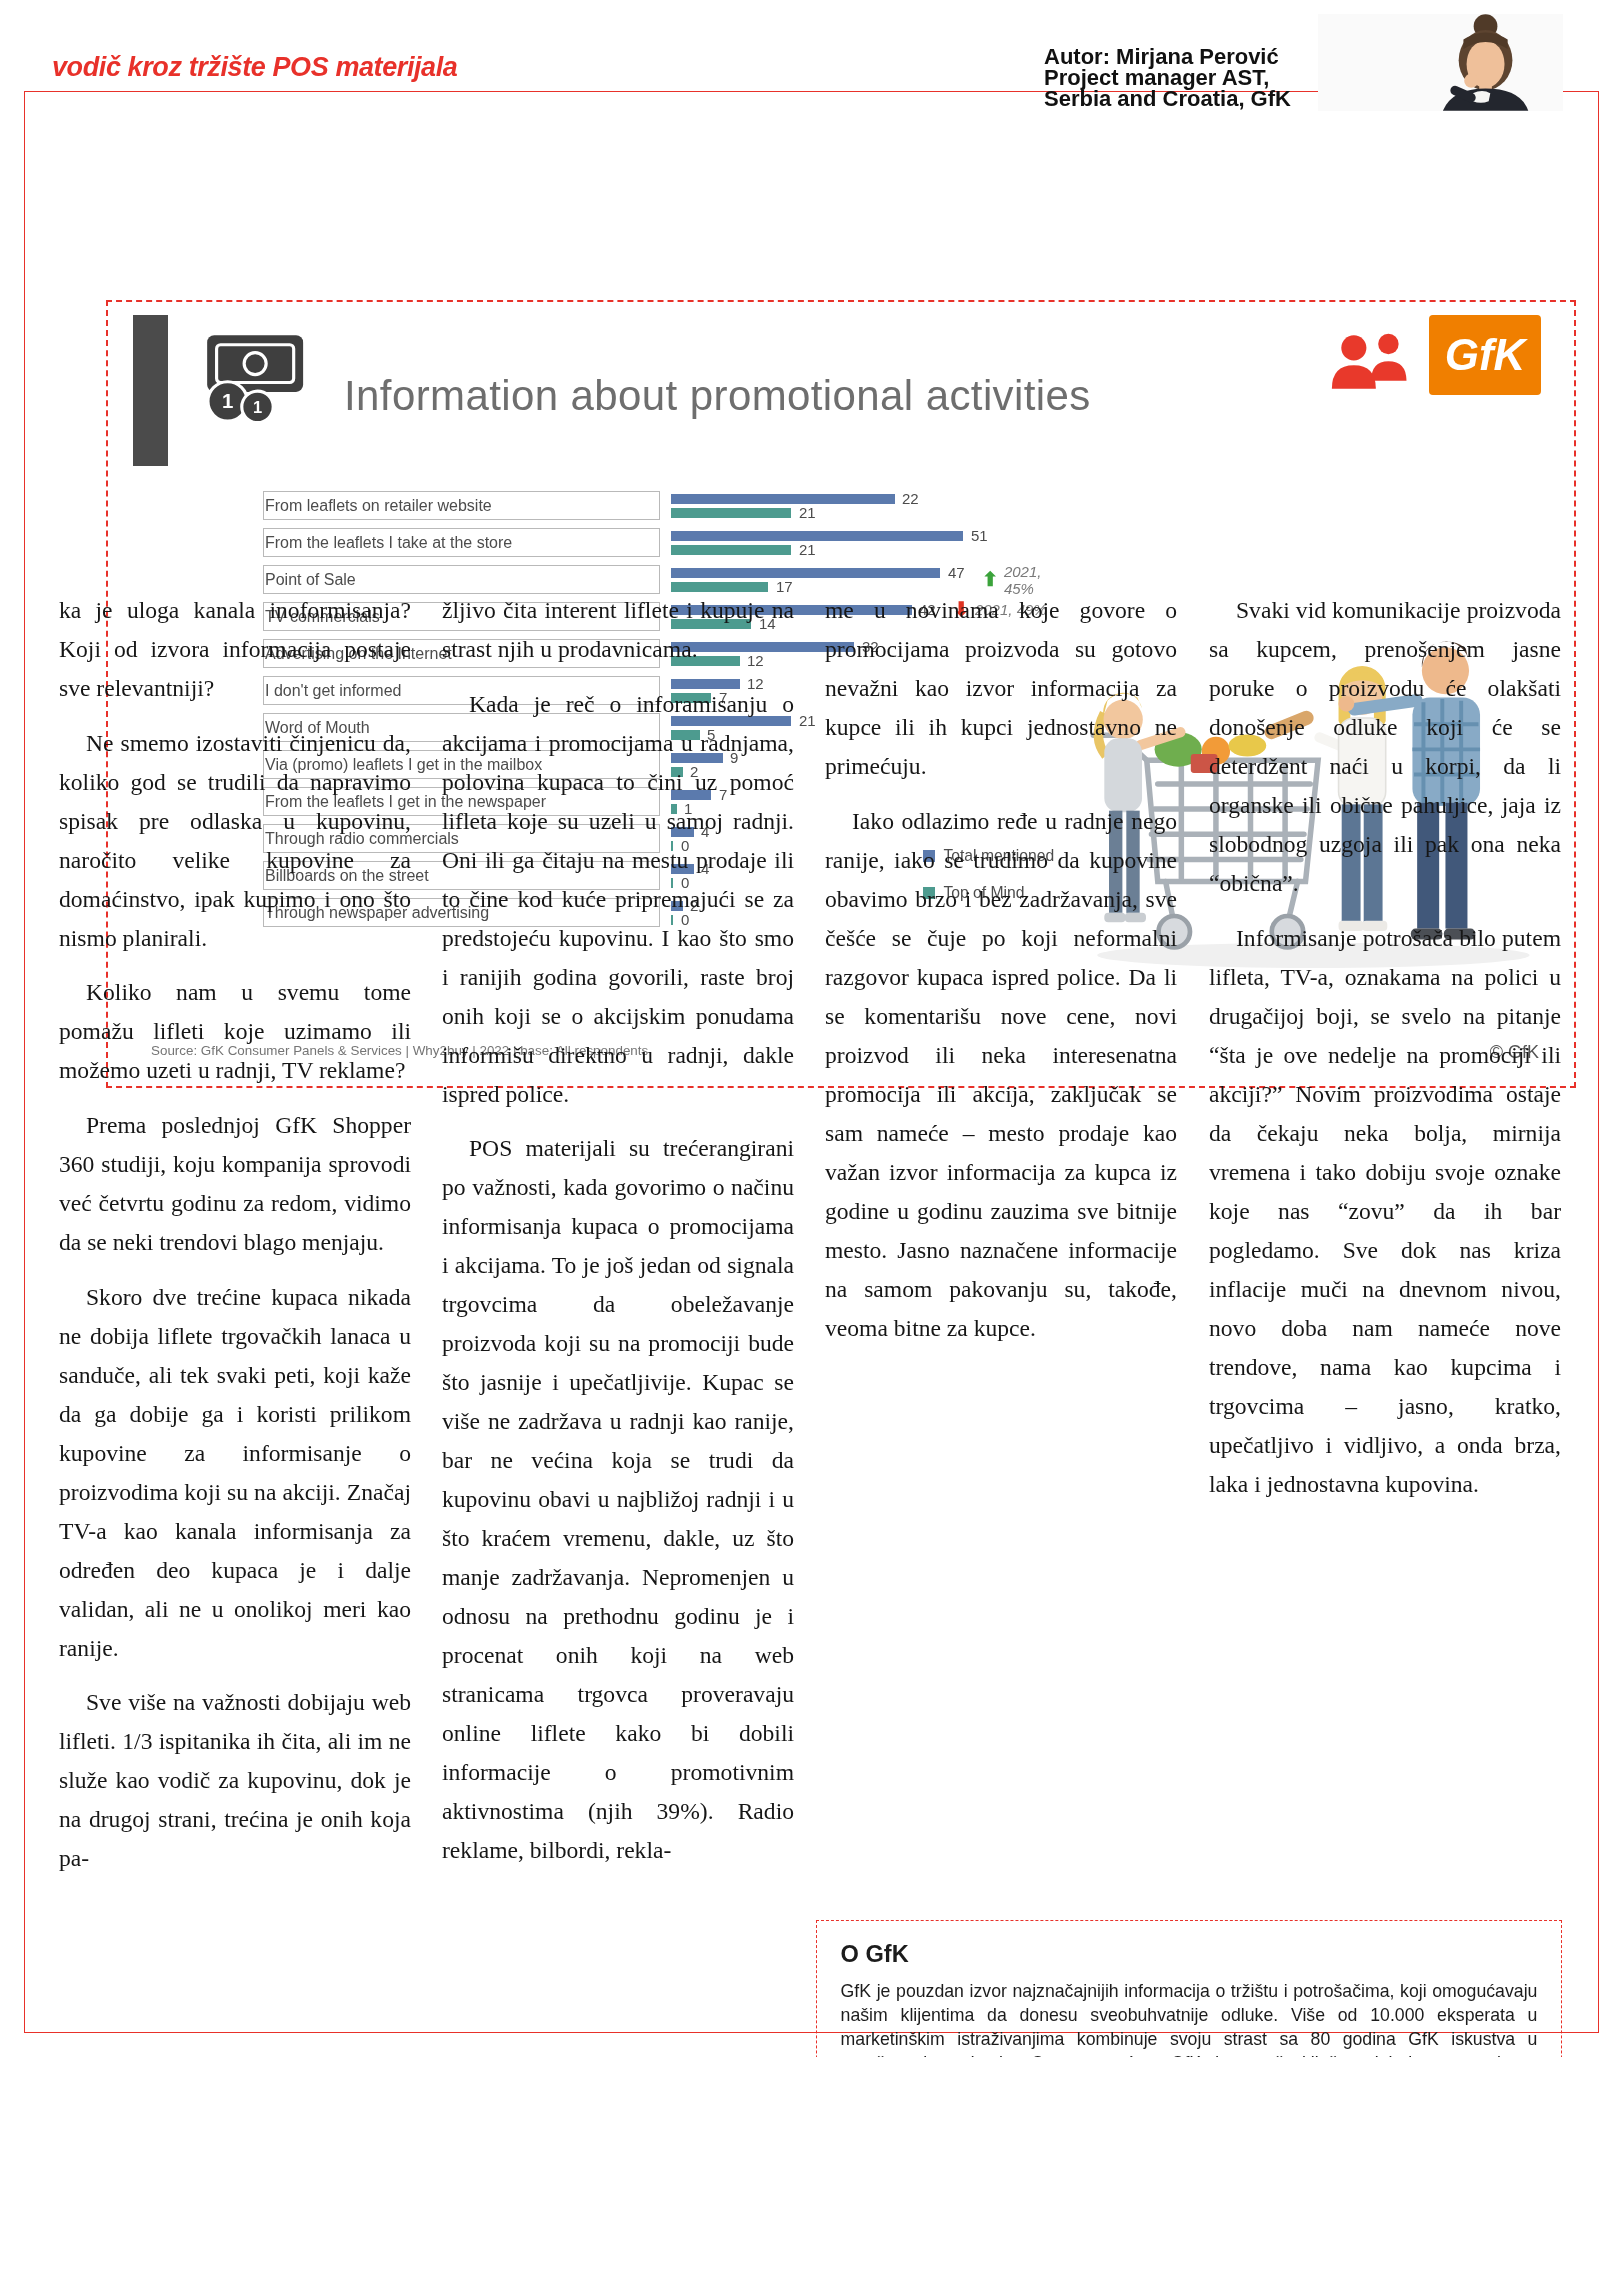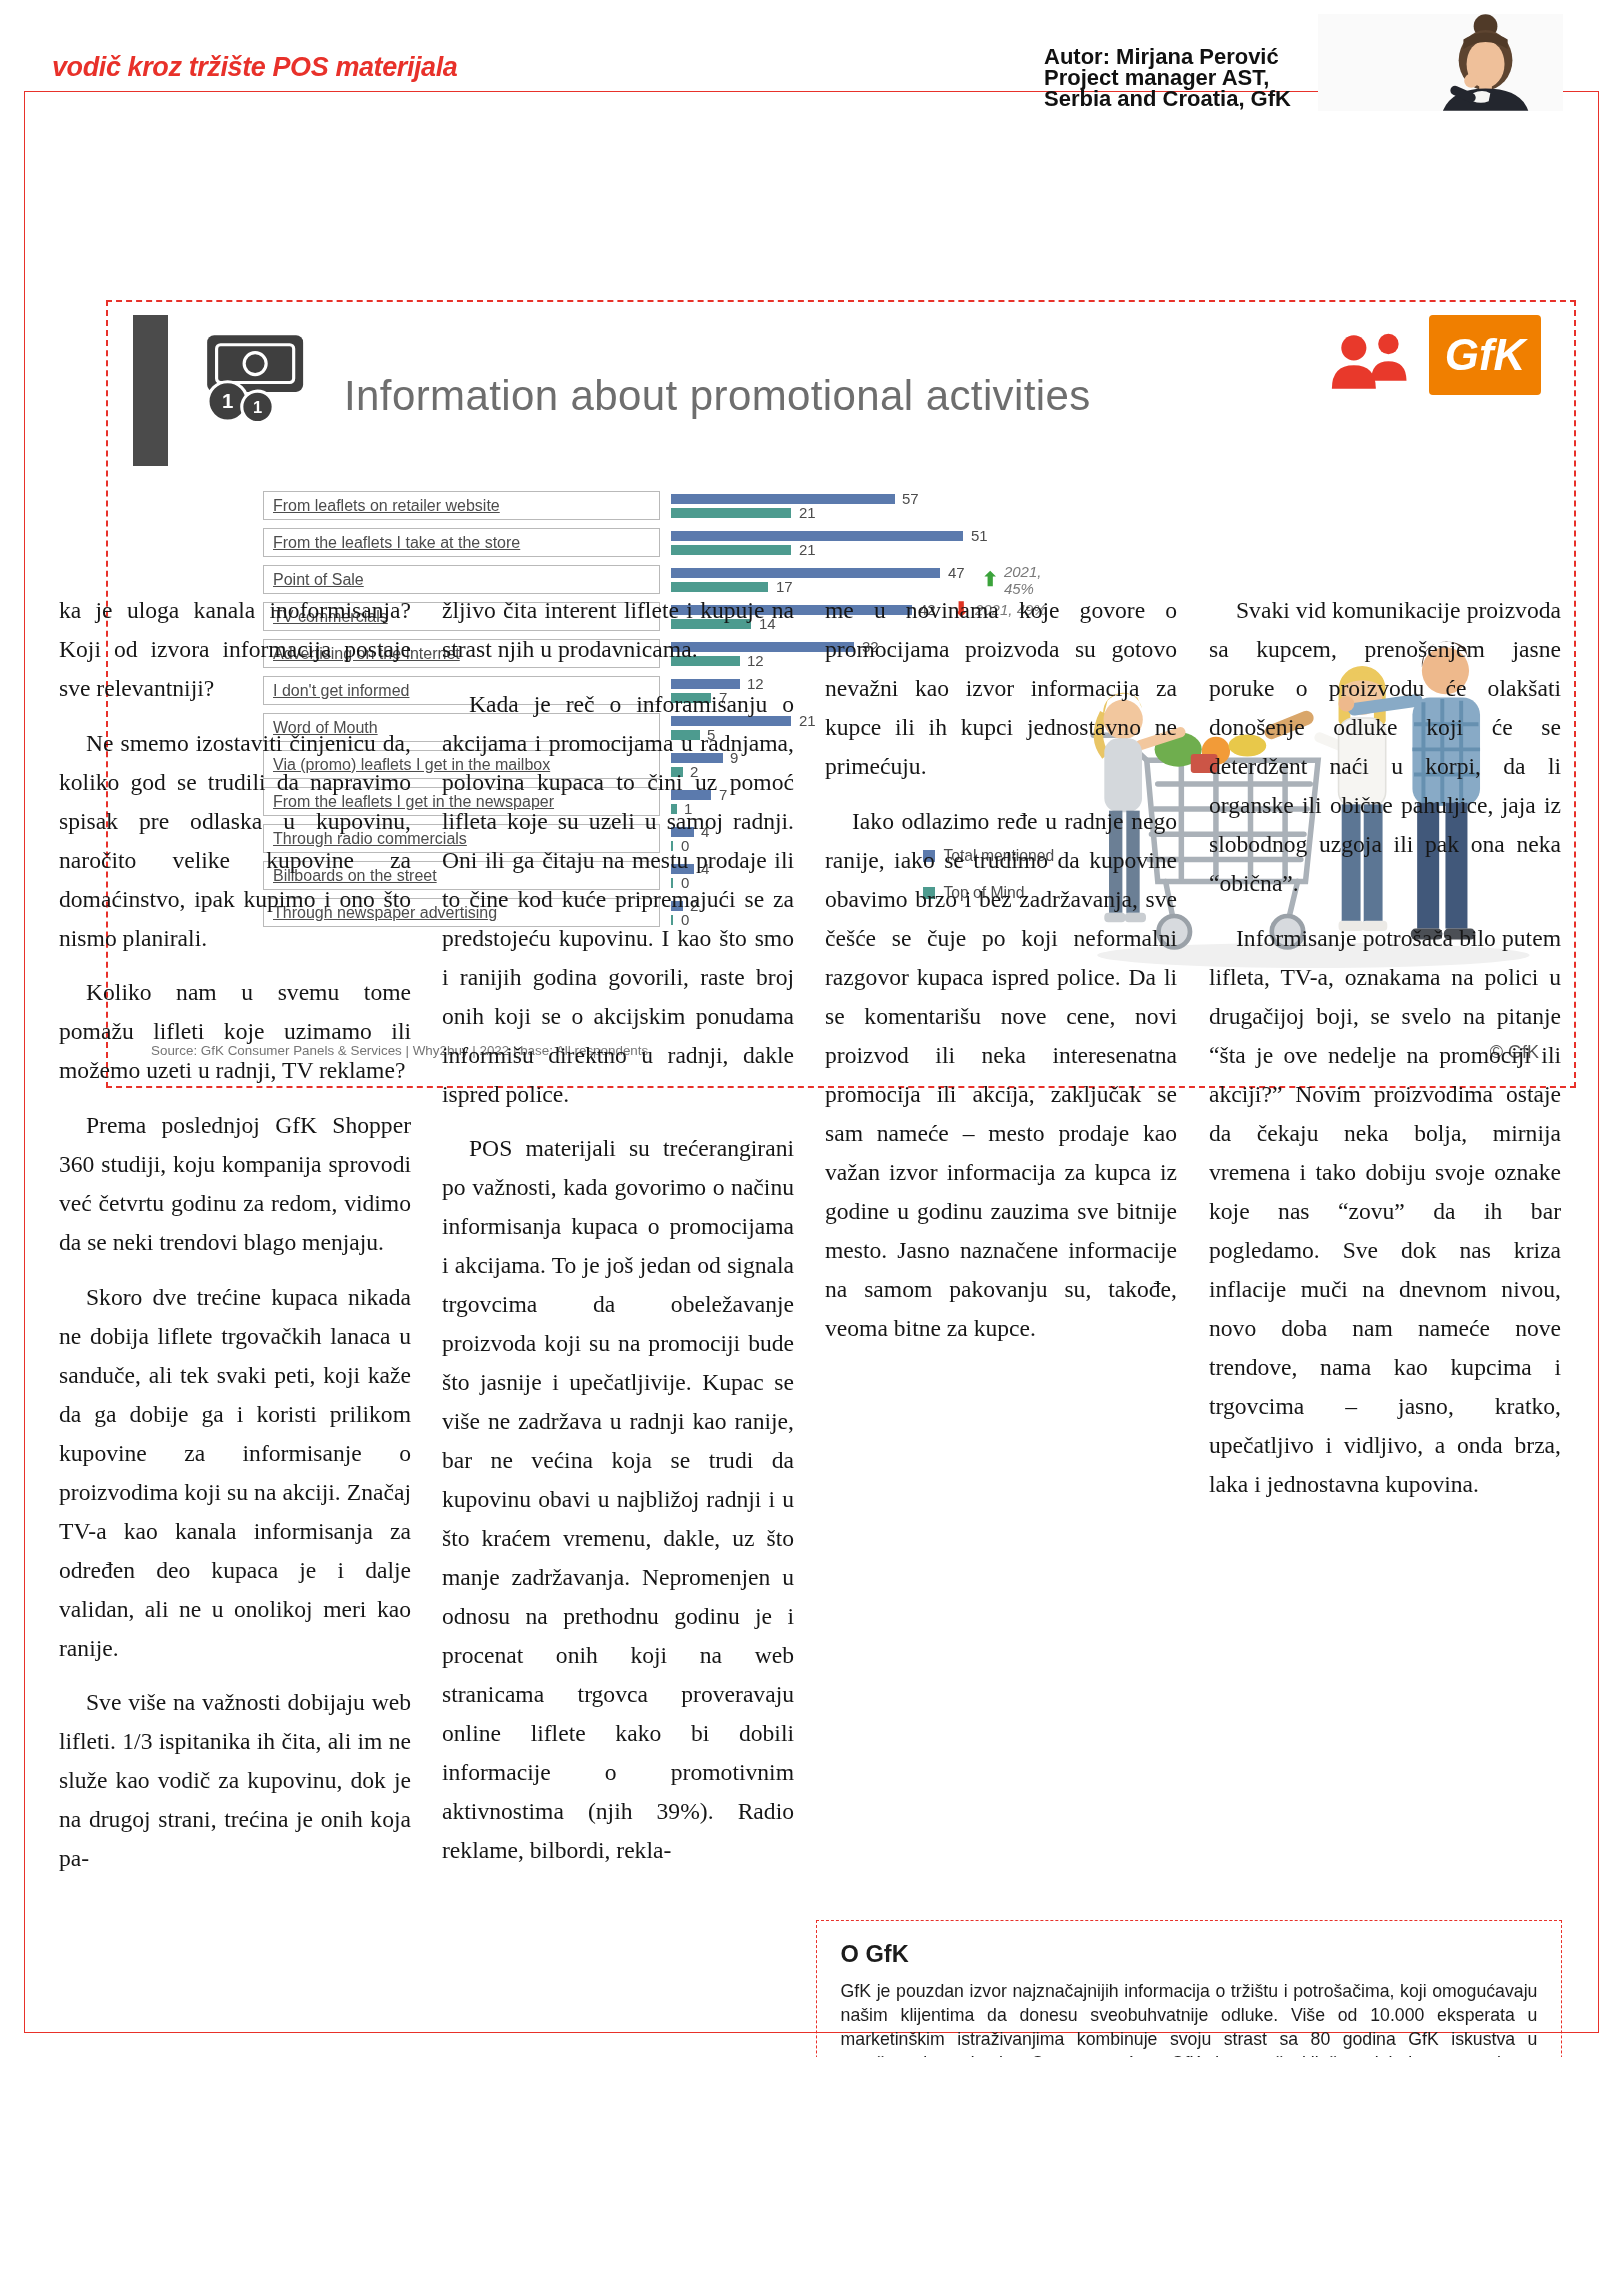--- a/index.html
+++ b/index.html
@@ -22,21 +22,21 @@
   .money-icon{position:absolute;left:85px;top:27px;width:118px;height:96px;}
   .panel-title{position:absolute;left:236px;top:35px;font-size:42px;font-weight:400;color:#6e6e6e;letter-spacing:0.4px;}
   .people-icon{position:absolute;left:1216px;top:27px;width:88px;height:71px;}
   .gfk-logo{position:absolute;left:1321px;top:12.6px;width:112px;height:80px;background:#f07f00;color:#fff;
             display:flex;align-items:center;justify-content:center;font-size:44px;font-weight:700;
             font-style:italic;border-radius:3.9px;}
 
   #chart-rows{position:absolute;left:155px;top:186px;width:793px;}
   .chart-row{position:relative;height:37px;}
   .bar-label{position:absolute;left:0;top:3.1px;width:397px;height:29px;border:0.8px solid #b9b9b9;background:#fff;
-             display:flex;align-items:center;padding-left:9px;font-size:16px;color:#4c4c4c;text-decoration:underline;}
+             display:flex;align-items:center;padding-left:1px;font-size:16px;color:#4c4c4c;}
   .bar{position:absolute;height:10.2px;}
   .bar.total{left:408px;top:6.3px;}
   .bar.tom{left:408px;top:19.6px;}
   .val{position:absolute;font-size:15px;color:#4c4c4c;}
   .val.tv{top:2.4px;}
   .val.mv{top:15.7px;}
   .ann{position:absolute;top:0.8px;display:flex;align-items:center;gap:5.5px;font-size:15px;}
   .ann .arrow{font-size:19.6px;font-weight:bold;line-height:1;}
   .ann .yr{font-style:italic;color:#7a7a7a;}
 
@@ -127,21 +127,21 @@
         <path d="M60 66 q0-25 22-25 q23 0 23 25 z" fill="#e8392b"></path>
       </svg>
     </div>
 
     <div class="gfk-logo">GfK</div>
 
     <div id="chart-rows">
         <div class="chart-row">
           <div class="bar-label">From leaflets on retailer website</div>
           <div class="bar total" style="width:224px;background:#5b7aad"></div>
-          <span class="val tv" style="left:639px">57</span>
+          <span class="val tv" style="left:639px">22</span>
           <div class="bar tom" style="width:120px;background:#4d9b8f"></div>
           <span class="val mv" style="left:536px">21</span>
         </div>
         <div class="chart-row">
           <div class="bar-label">From the leaflets I take at the store</div>
           <div class="bar total" style="width:292px;background:#5b7aad"></div>
           <span class="val tv" style="left:708px">51</span>
           <div class="bar tom" style="width:120px;background:#4d9b8f"></div>
           <span class="val mv" style="left:536px">21</span>
         </div>

